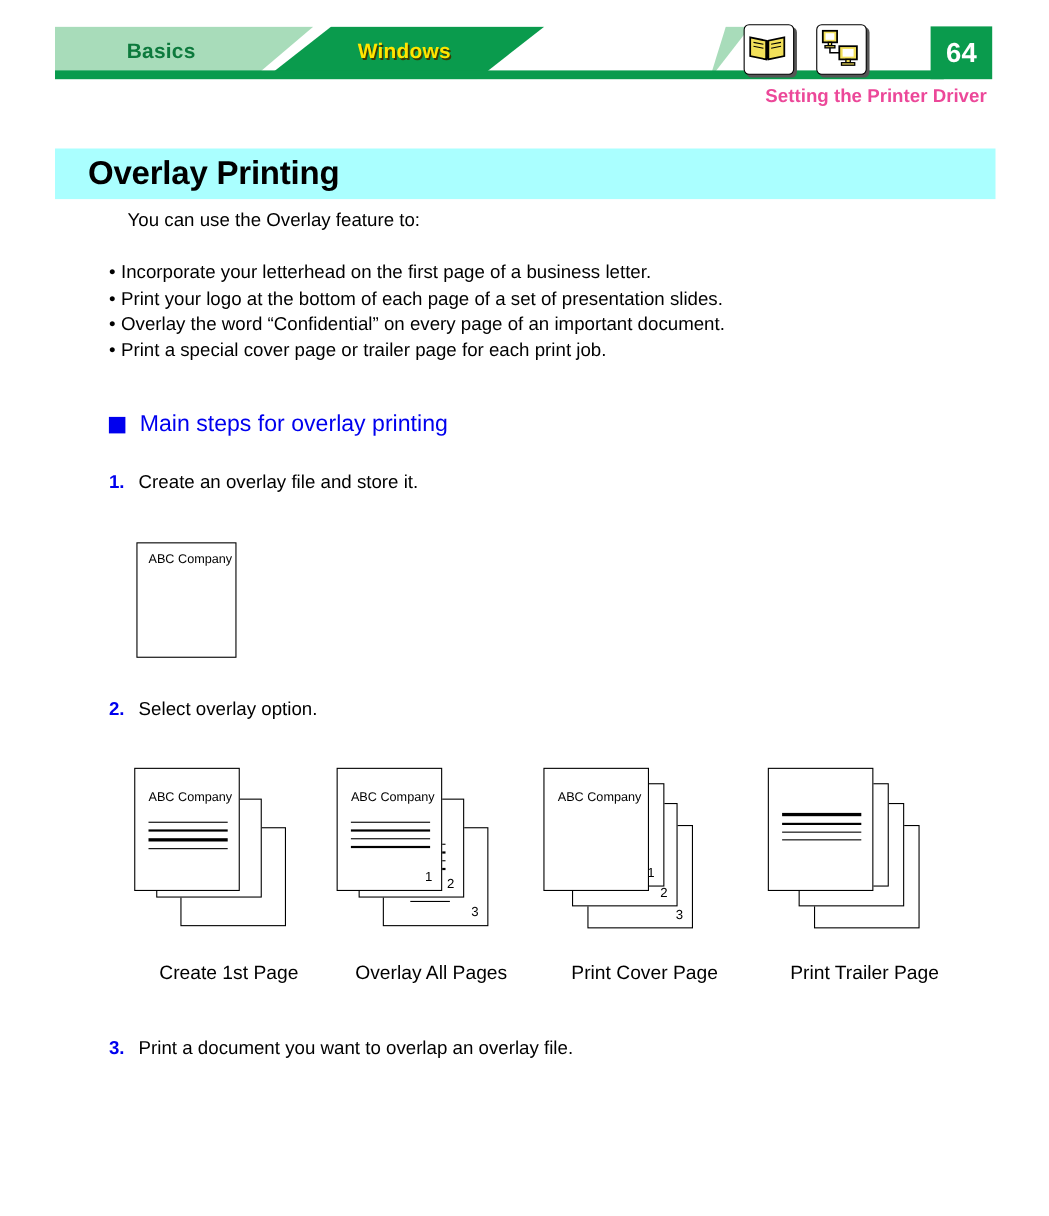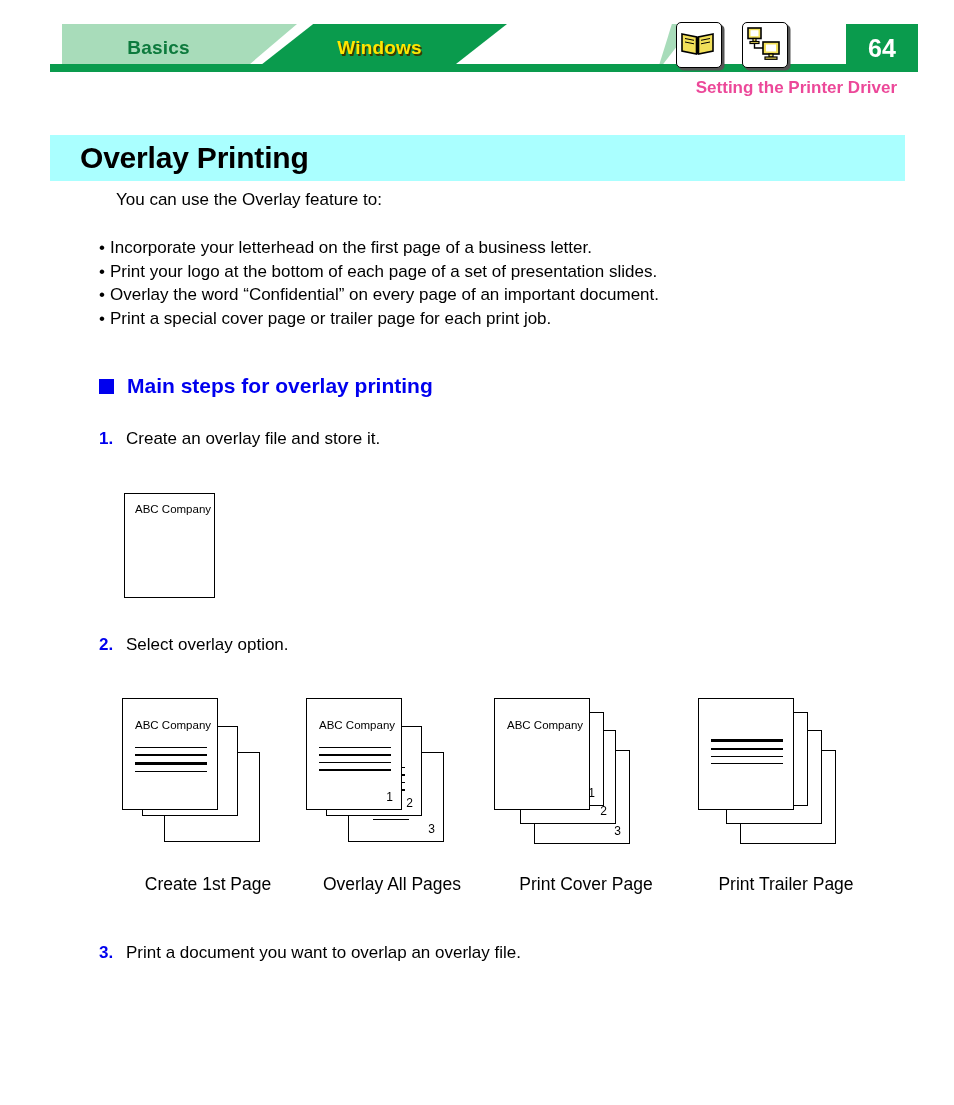--- a/index.html
+++ b/index.html
@@ -19,21 +19,21 @@
   
   .header {
     position: absolute;
     left: 0;
     top: 0;
     width: 954px;
     height: 110px;
   }
   .tabbar {
     position: absolute;
-    left: 62px;
+    left: 50px;
     top: 24px;
     width: 855px;
     height: 48px;
   }
   .tab {
     position: absolute;
     top: 0;
     height: 48px;
     display: flex;
     align-items: center;
@@ -77,21 +77,21 @@
     left: 50px;
     top: 64px;
     width: 808px;
     height: 8px;
     background: #0a9b4d;
   }
   .page-badge {
     position: absolute;
     left: 846px;
     top: 24px;
-    width: 72px;
+    width: 56px;
     height: 48px;
     background: #0a9b4d;
     color: #ffffff;
     font-size: 25px;
     font-weight: bold;
     display: flex;
     align-items: center;
     justify-content: center;
   }
   .hdr-icons {
@@ -172,21 +172,21 @@
     gap: 13px;
   }
   .sq {
     width: 15px;
     height: 15px;
     background: #0000ee;
     flex: none;
   }
   .section-head .sh-text {
     font-size: 21px;
-    font-weight: bold;
+    font-weight: normal;
     color: #0000ee;
   }
 
   .step {
     position: absolute;
     display: flex;
     font-size: 17px;
     white-space: nowrap;
   }
   .step .num {

